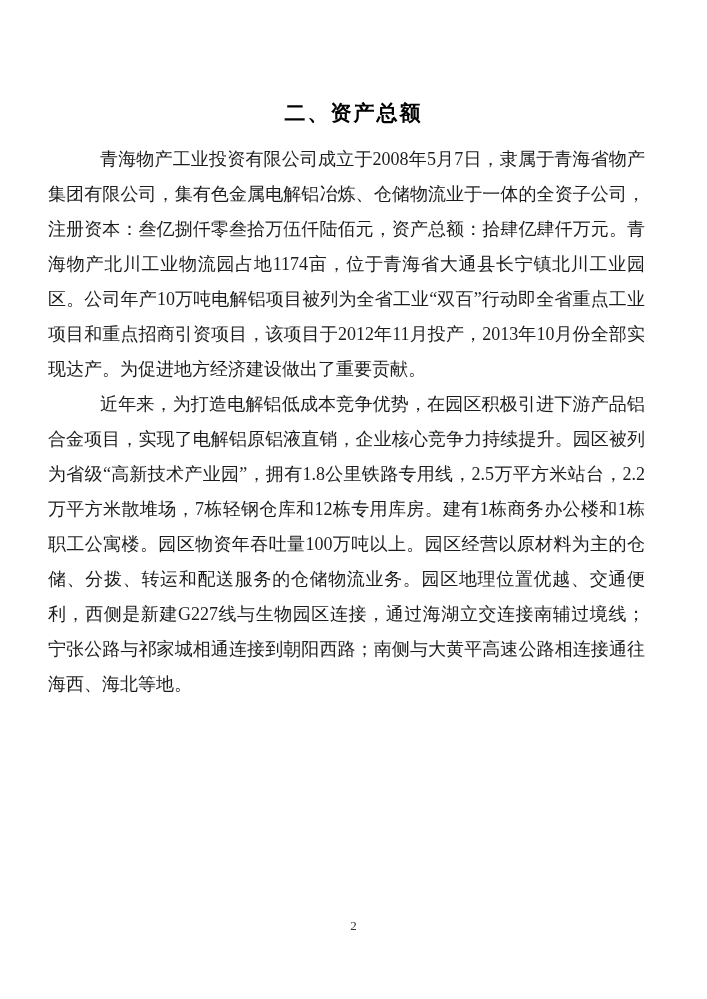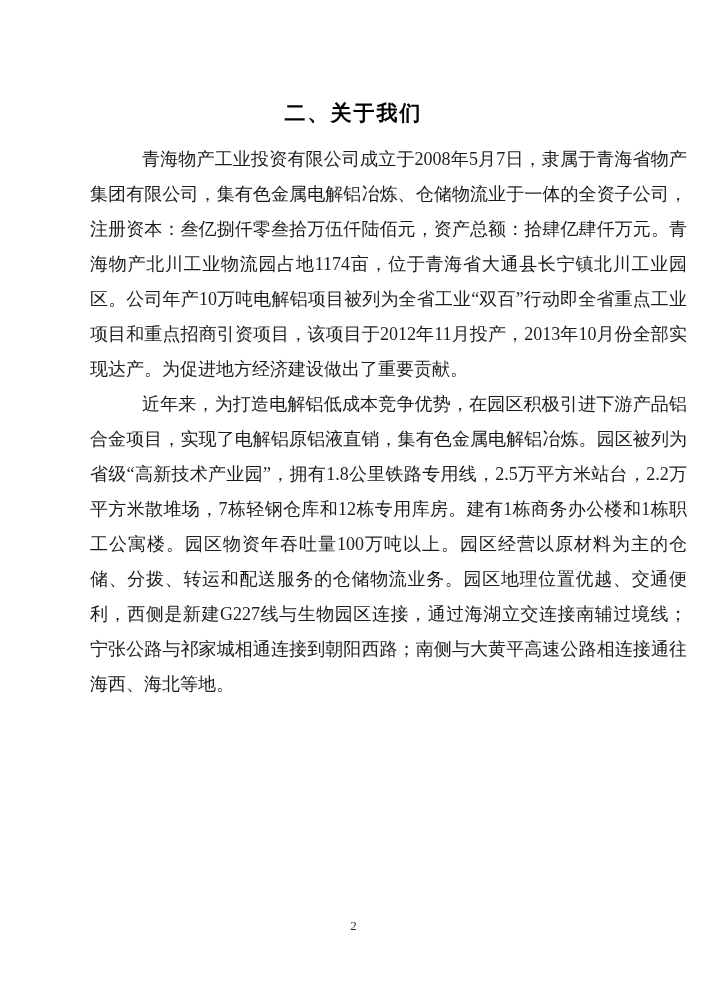--- a/index.html
+++ b/index.html
@@ -28,21 +28,21 @@
   }
   .section-heading {
     margin: 5px 0 0 143px;
     font-size: 17px;
     line-height: 24px;
     font-weight: bold;
     color: #000000;
     letter-spacing: 1px;
   }
   .body-text {
-    margin-left: 90px;
+    margin-left: 48px;
     width: 597px;
   }
   .body-text p {
     margin: 0;
     font-size: 18px;
     line-height: 35px;
     text-align: justify;
     text-justify: inter-character;
     text-indent: 52px;
     color: #1c1c1c;
@@ -58,23 +58,23 @@
     text-align: center;
     font-size: 13px;
     color: #333333;
   }
 </style>
 </head>
 <body>
 
 <div class="page">
 
-  <h1 class="doc-title">二、关于我们</h1>
+  <h1 class="doc-title">二、资产总额</h1>
 
 
   <div class="body-text">
     <p class="first">青海物产工业投资有限公司成立于2008年5月7日，隶属于青海省物产集团有限公司，集有色金属电解铝冶炼、仓储物流业于一体的全资子公司，注册资本：叁亿捌仟零叁拾万伍仟陆佰元，资产总额：拾肆亿肆仟万元。青海物产北川工业物流园占地1174亩，位于青海省大通县长宁镇北川工业园区。公司年产10万吨电解铝项目被列为全省工业“双百”行动即全省重点工业项目和重点招商引资项目，该项目于2012年11月投产，2013年10月份全部实现达产。为促进地方经济建设做出了重要贡献。</p>
-    <p>近年来，为打造电解铝低成本竞争优势，在园区积极引进下游产品铝合金项目，实现了电解铝原铝液直销，集有色金属电解铝冶炼。园区被列为省级“高新技术产业园”，拥有1.8公里铁路专用线，2.5万平方米站台，2.2万平方米散堆场，7栋轻钢仓库和12栋专用库房。建有1栋商务办公楼和1栋职工公寓楼。园区物资年吞吐量100万吨以上。园区经营以原材料为主的仓储、分拨、转运和配送服务的仓储物流业务。园区地理位置优越、交通便利，西侧是新建G227线与生物园区连接，通过海湖立交连接南辅过境线；宁张公路与祁家城相通连接到朝阳西路；南侧与大黄平高速公路相连接通往海西、海北等地。</p>
+    <p>近年来，为打造电解铝低成本竞争优势，在园区积极引进下游产品铝合金项目，实现了电解铝原铝液直销，企业核心竞争力持续提升。园区被列为省级“高新技术产业园”，拥有1.8公里铁路专用线，2.5万平方米站台，2.2万平方米散堆场，7栋轻钢仓库和12栋专用库房。建有1栋商务办公楼和1栋职工公寓楼。园区物资年吞吐量100万吨以上。园区经营以原材料为主的仓储、分拨、转运和配送服务的仓储物流业务。园区地理位置优越、交通便利，西侧是新建G227线与生物园区连接，通过海湖立交连接南辅过境线；宁张公路与祁家城相通连接到朝阳西路；南侧与大黄平高速公路相连接通往海西、海北等地。</p>
   </div>
 
   <div class="page-footer">2</div>
 
 </div>
 
 </body></html>

